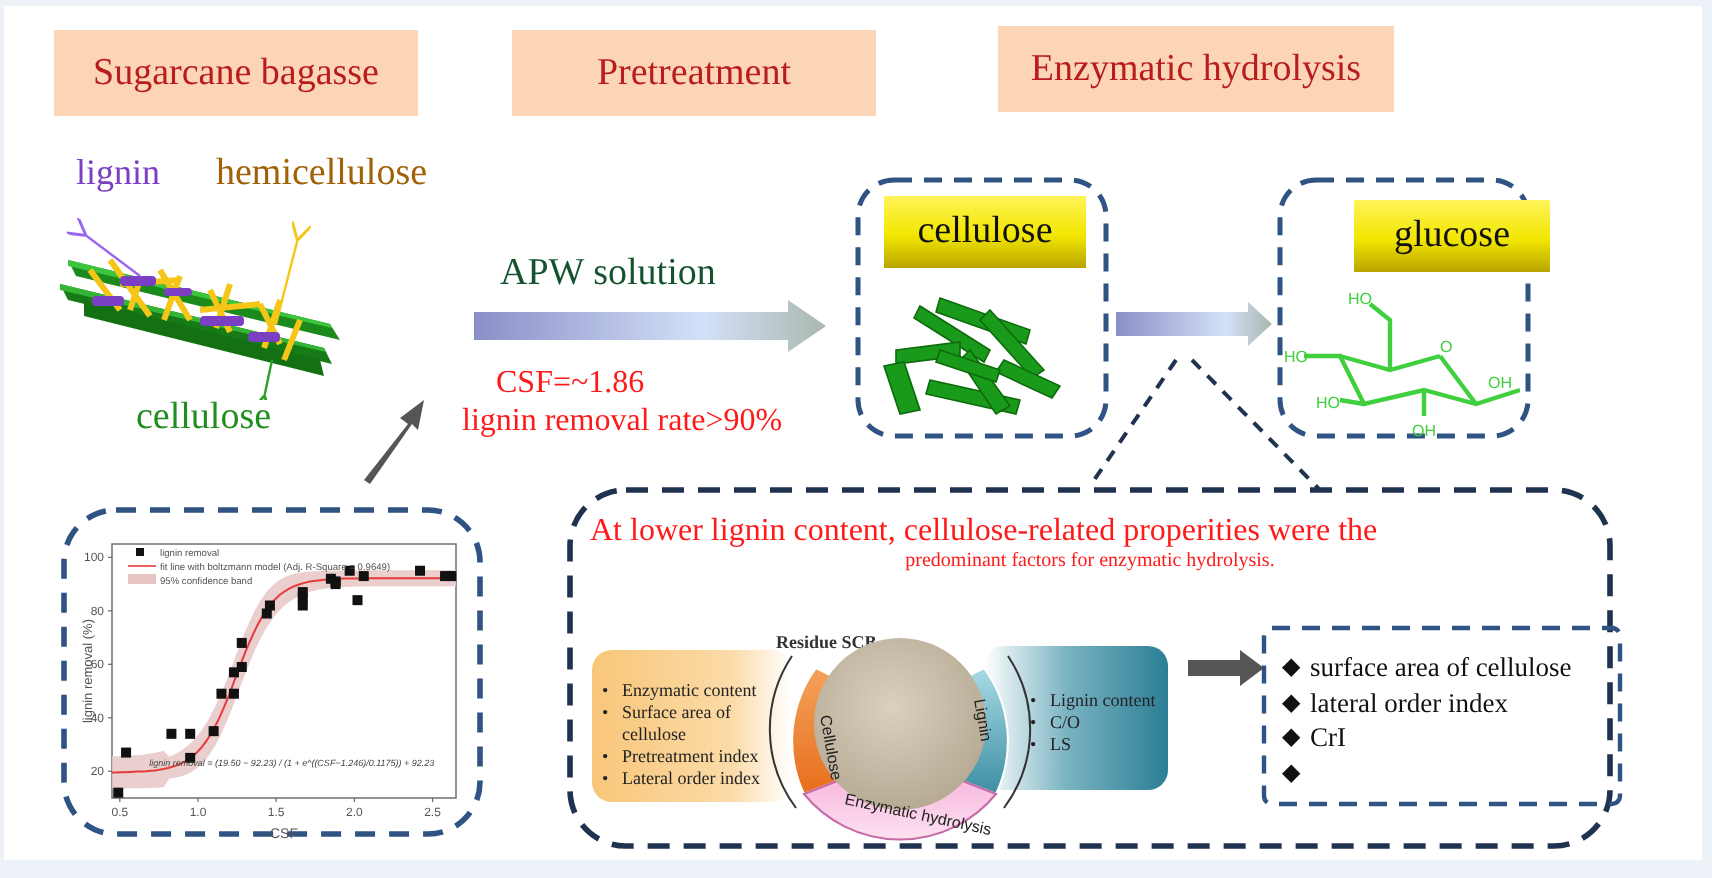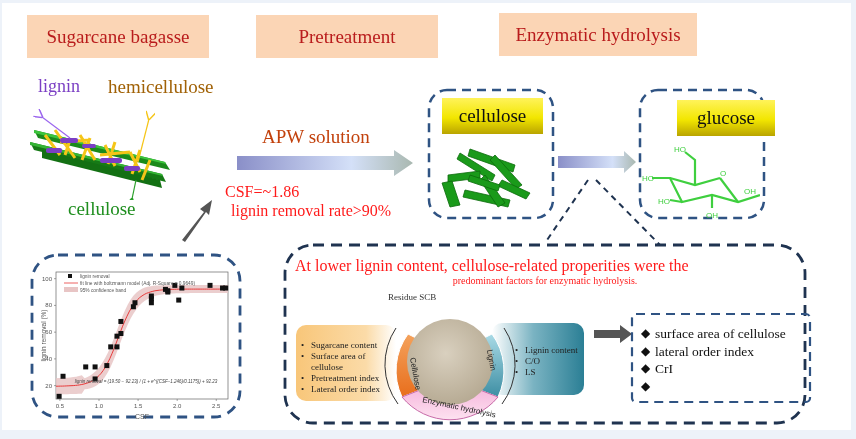--- a/index.html
+++ b/index.html
@@ -57,32 +57,32 @@
     <rect x="26" y="48" width="16" height="5" rx="2"></rect>
     <rect x="62" y="44" width="14" height="4" rx="2"></rect>
     <rect x="80" y="58" width="22" height="5" rx="2"></rect>
     <rect x="104" y="66" width="16" height="5" rx="2"></rect>
   </g>
   <line x1="50" y1="38" x2="22" y2="17" stroke="#9b66ee" stroke-width="1.2" marker-end="url(#arrP)"></line>
   <line x1="118" y1="62" x2="129" y2="19" stroke="#f5c518" stroke-width="1.2" marker-end="url(#arrY)"></line>
   <line x1="116" y1="80" x2="112" y2="99" stroke="#2aa02a" stroke-width="1.2" marker-end="url(#arrG)"></line>
 </svg>
 
-<div class="abs" style="left:262px;top:126px;font-size:19px;color:#c2410c;">APW solution</div>
+<div class="abs" style="left:250px;top:126px;font-size:19px;color:#14532d;">APW solution</div>
 <svg class="abs" style="left:237px;top:150px;" width="180" height="26">
   <defs>
       <linearGradient id="gA" x1="0" x2="1">
         <stop offset="0" stop-color="#8a8fc8"></stop>
         <stop offset="0.65" stop-color="#d4e0f8"></stop>
         <stop offset="1" stop-color="#a9b8b0"></stop>
       </linearGradient>
     </defs>
   <polygon points="0,6 157,6 157,0 176,13 157,26 157,20 0,20" fill="url(#gA)"></polygon>
 </svg>
-<div class="abs red" style="left:225px;top:183px;font-size:16px;">CSF=~1.86</div>
+<div class="abs red" style="left:248px;top:183px;font-size:16px;">CSF=~1.86</div>
 <div class="abs red" style="left:231px;top:202px;font-size:16px;font-family:Liberation Serif, serif;">lignin removal rate&gt;90%</div>
 
 <svg class="abs" style="left:178px;top:196px;" width="40" height="50">
   <polygon points="4,44 26,16 22,13 34,4 31,19 28,16 7,46" fill="#555"></polygon>
 </svg>
 
 <svg class="abs" style="left:427px;top:88px;" width="130" height="135">
   <rect x="2" y="2" width="124" height="128" rx="18" fill="none" stroke="#2f5383" stroke-width="2.5" stroke-dasharray="9,6"></rect>
 </svg>
 <div class="yellow-label" style="left:442px;top:98px;width:101px;">cellulose</div>
@@ -137,26 +137,26 @@
 <svg class="abs" style="left:0;top:0;" width="856" height="439">
   <path d="M588,180 L545,243 M596,180 L660,245" stroke="#1f3350" stroke-width="2" fill="none" stroke-dasharray="6,5"></path>
 </svg>
 
 <svg class="abs" style="left:283px;top:240px;" width="570" height="190">
   <rect x="2" y="5" width="520" height="178" rx="28" fill="none" stroke="#1f3350" stroke-width="2.8" stroke-dasharray="11,7"></rect>
 </svg>
 <div class="abs red" style="left:295px;top:257px;width:500px;text-align:left;font-size:16px;">At lower lignin  content, cellulose-related  properities were the</div>
 <div class="abs red" style="left:295px;top:275px;width:500px;text-align:center;font-size:10px;">predominant  factors for enzymatic  hydrolysis.</div>
 
-<div class="abs" style="left:388px;top:292px;font-size:9px;color:#333;">Residue SCB</div>
+<div class="abs" style="left:388px;top:316px;font-size:9px;color:#333;font-weight:bold;">Residue SCB</div>
 <div class="abs" style="left:296px;top:325px;width:100px;height:76px;border-radius:10px;background:linear-gradient(90deg,#f8c679 0%,#fbdba8 70%,#ffffff 100%);"></div>
 <ul class="abs bullets small-ul" style="left:301px;top:340px;width:86px;">
   <li>
       <span class="dot">•</span>
-      <span>Sugarcane content</span>
+      <span>Enzymatic content</span>
     </li>
   <li>
       <span class="dot">•</span>
       <span>Surface area of cellulose</span>
     </li>
   <li>
       <span class="dot">•</span>
       <span>Pretreatment index</span>
     </li>
   <li>

